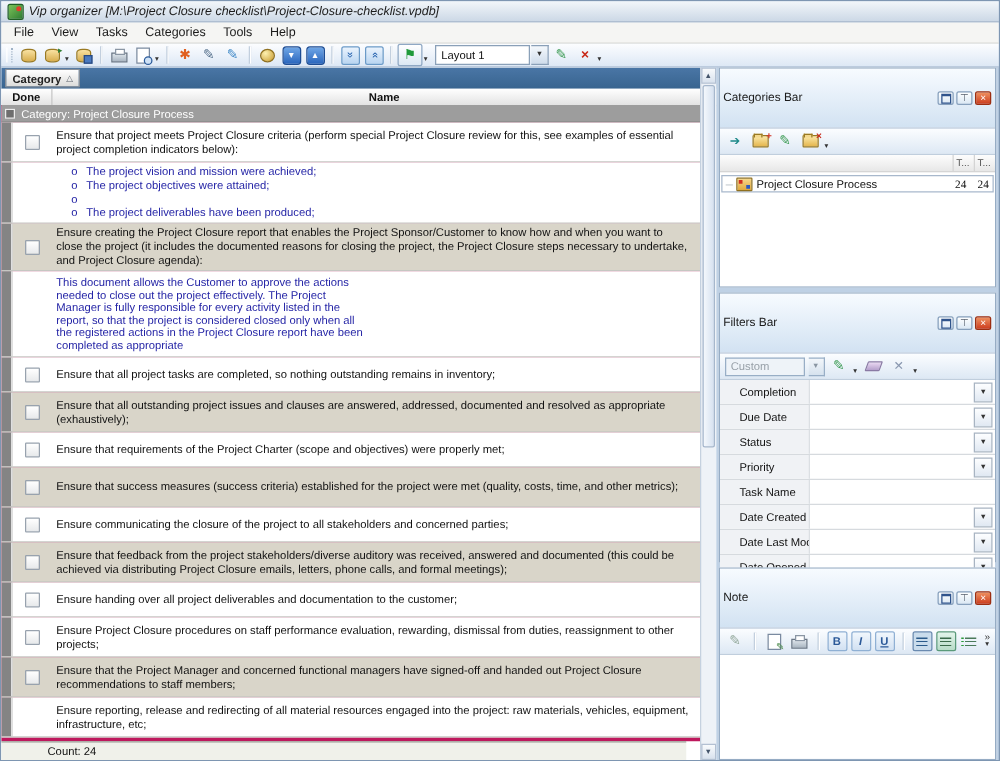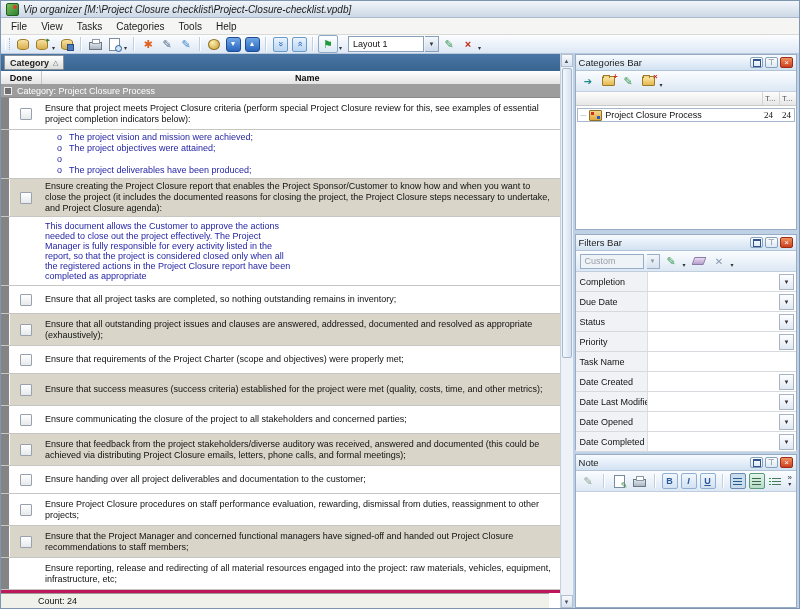--- a/index.html
+++ b/index.html
@@ -68,21 +68,21 @@
   .listfooter{position:absolute;left:0;right:24px;bottom:0;height:15px;background:#f0f1ea;border-top:1px solid #9a9a94;display:flex;align-items:center;font-size:9px;color:#111;padding-left:37px;box-sizing:border-box;}
   
   .vscroll{position:absolute;right:0;top:0;bottom:0;width:13px;background:#eef2f7;border-left:1px solid #c5d1df;box-sizing:border-box;}
   .varrow{height:13px;background:linear-gradient(#f8fafc,#d9e2ee);border:1px solid #b3c0d2;display:flex;align-items:center;justify-content:center;font-size:6px;color:#44546a;box-sizing:border-box;}
   .varrow.down{position:absolute;bottom:0;left:0;right:0;}
   .vthumb{position:absolute;top:14px;left:1px;right:1px;height:290px;background:linear-gradient(90deg,#f4f8fc,#d6e1f0);border:1px solid #a6b7cc;border-radius:2px;box-sizing:border-box;}
   
   .side{flex:1;display:flex;flex-direction:column;padding:0 2px;min-height:0;}
   .panel{border:1px solid #96accel;border:1px solid #96acc4;background:#fff;display:flex;flex-direction:column;margin-top:0;box-sizing:border-box;}
   .panel + .panel{margin-top:4px;}
-  .phead{height:15px;background:linear-gradient(#f7fbff,#d2e2f2);border-bottom:1px solid #b2c2d6;display:flex;align-items:center;padding:0 3px;font-size:9.5px;color:#1b1b1b;flex:none;}
+  .phead{height:15px;background:linear-gradient(#f7fbff,#d2e2f2);border-bottom:1px solid #b2c2d6;display:flex;align-items:center;padding:16px 3px;font-size:9.5px;color:#1b1b1b;flex:none;}
   .pbtns{margin-left:auto;display:flex;gap:2px;}
   .pbtn{width:13px;height:11px;border:1px solid #87a0bc;border-radius:2px;background:linear-gradient(#feffff,#dbe8f4);display:flex;align-items:center;justify-content:center;font-size:8px;color:#44546a;box-sizing:border-box;}
   .pbtn.close{background:linear-gradient(#ef9160,#cc3d1f);border-color:#9c2d10;color:#fff;font-size:8px;}
   .winbox{width:6px;height:5px;border:1px solid #30548c;border-top-width:2px;}
   .pinch{font-size:8px;color:#5a6470;}
   .ptool{height:20px;background:linear-gradient(#fbfdff,#dde8f4);border-bottom:1px solid #c0cedd;display:flex;align-items:center;gap:3px;padding:0 4px;flex:none;}
   .pt-btn{width:17px;height:16px;display:flex;align-items:center;justify-content:center;position:relative;}
   .folder{width:11px;height:8px;background:linear-gradient(#fce9a8,#e4b64e);border:1px solid #9a7a22;border-radius:1px;position:relative;}
   .folder::before{content:"";position:absolute;left:0;top:-2px;width:5px;height:2px;background:#f3d88e;border:1px solid #9a7a22;border-bottom:none;}
   .folder .ovl{position:absolute;right:-4px;top:-5px;font-size:8px;font-weight:bold;}
@@ -97,21 +97,21 @@
   .cat-ico::before{content:"";position:absolute;left:1px;top:1px;width:3px;height:3px;background:#d03020;}
   .cat-ico::after{content:"";position:absolute;right:1px;bottom:1px;width:3px;height:3px;background:#2a5ac0;}
   .cat-count{width:15px;text-align:right;font-size:9px;flex:none;font-family:Liberation Serif, serif;}
   
   .fcombo{height:15px;width:64px;background:#eef3f8;border:1px solid #98aec6;color:#98a0a8;font-size:9px;display:flex;align-items:center;padding-left:4px;box-sizing:border-box;}
   .fcombobtn{width:13px;height:15px;border:1px solid #98aec6;border-left:none;background:linear-gradient(#f2f6fa,#d6e2ee);display:flex;align-items:center;justify-content:center;font-size:6px;color:#8a96a2;box-sizing:border-box;}
   .ic-eraser{width:10px;height:6px;background:linear-gradient(#ead9f2,#b5a0cc);border:1px solid #8a7aa4;transform:skewX(-20deg);border-radius:1px;}
   .ic-xgray{color:#8a98b0;font-weight:bold;font-size:10px;}
   .frows{flex:1;}
   .frow{height:20px;border-bottom:1px solid #d6dade;display:flex;align-items:center;background:#fff;box-sizing:border-box;}
-  .flabel{width:72px;height:100%;background:#f0f2f5;border-right:1px solid #dbdfe3;font-size:9px;color:#111;display:flex;align-items:center;padding-left:4px;box-sizing:border-box;white-space:nowrap;overflow:hidden;flex:none;}
+  .flabel{width:72px;height:100%;background:#f0f2f5;border-right:1px solid #dbdfe3;font-size:9px;color:#111;display:flex;align-items:center;padding-left:16px;box-sizing:border-box;white-space:nowrap;overflow:hidden;flex:none;}
   .fvalue{flex:1;height:100%;}
   .fdrop{width:15px;height:16px;margin-right:2px;border:1px solid #a8b4c2;background:linear-gradient(#fdfeff,#e0e8f2);display:flex;align-items:center;justify-content:center;font-size:6px;color:#333;box-sizing:border-box;flex:none;}
   
   .nbtn{width:16px;height:16px;border:1px solid #8fb0d4;border-radius:2px;background:linear-gradient(#f1f7fd,#d2e1f2);display:flex;align-items:center;justify-content:center;font-size:9px;font-weight:bold;color:#2a5898;box-sizing:border-box;}
   .nbtn.pressed{background:#c9dcec;border-color:#6a8ab0;}
   .nbtn.teal{background:linear-gradient(#e2f4ea,#b8dcc8);border-color:#5a9a7a;}
   .lines{width:9px;height:7px;background:repeating-linear-gradient(#3a6a4a 0 1px,transparent 1px 3px);}
   .lines.blue{background:repeating-linear-gradient(#2a5a8a 0 1px,transparent 1px 3px);}
   .listico{width:9px;height:7px;background:repeating-linear-gradient(#4a7a5a 0 1px,transparent 1px 3px);position:relative;}
   .listico::before{content:"";position:absolute;left:-3px;top:0;width:2px;height:7px;background:repeating-linear-gradient(#2a9a3a 0 1px,transparent 1px 3px);}

